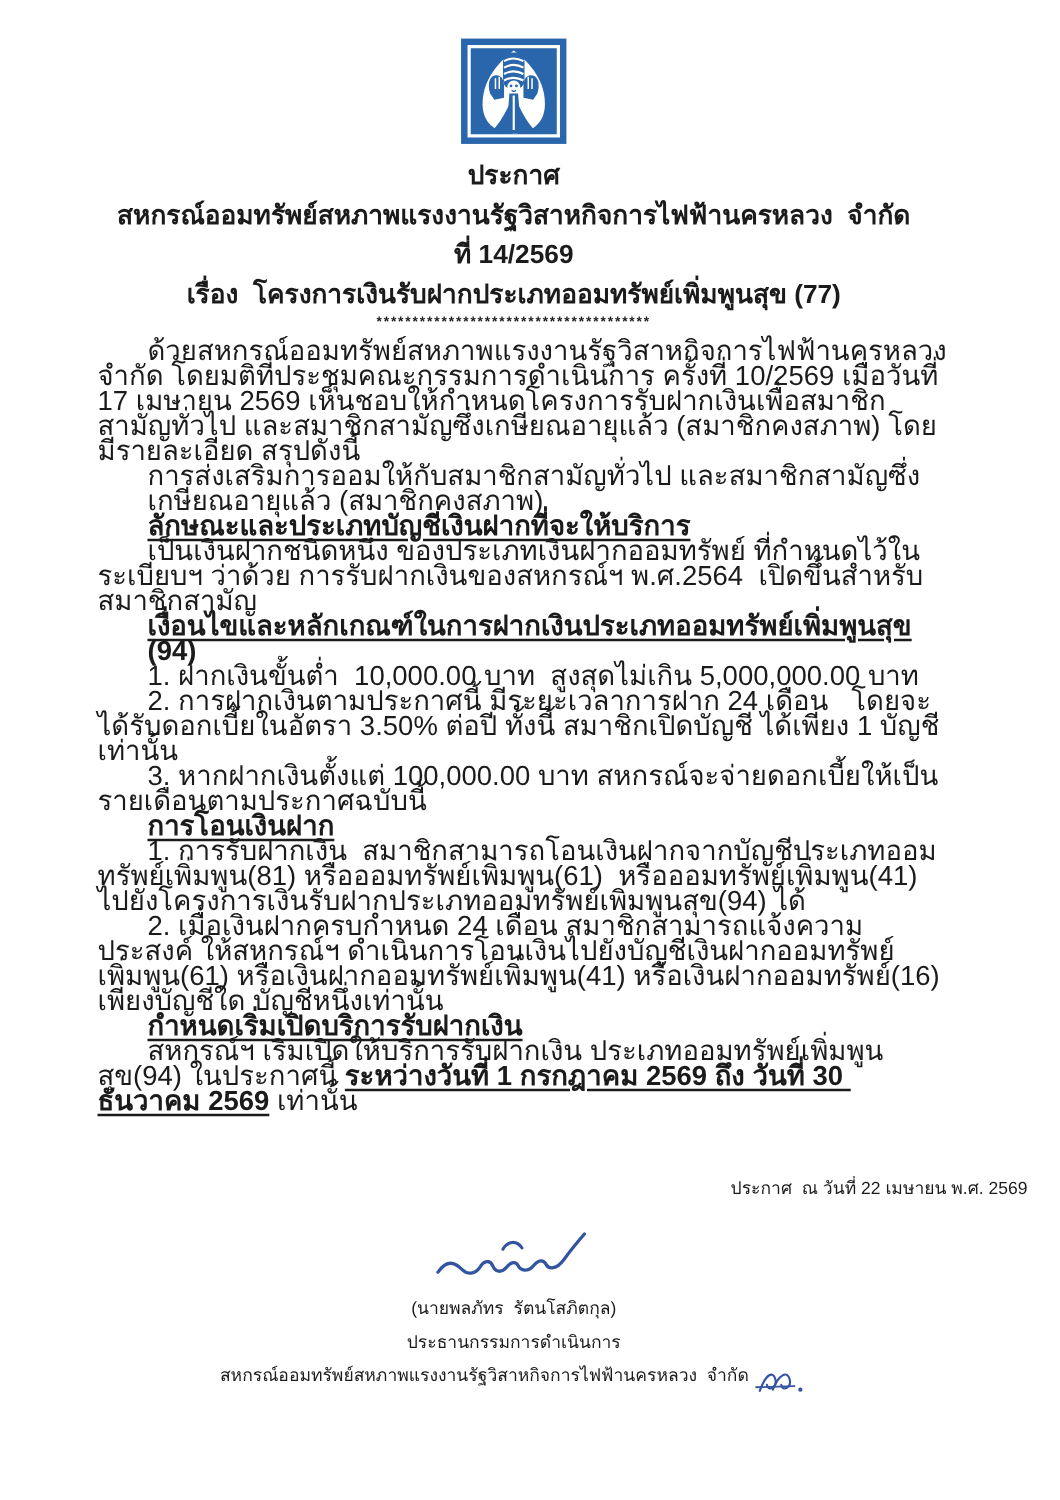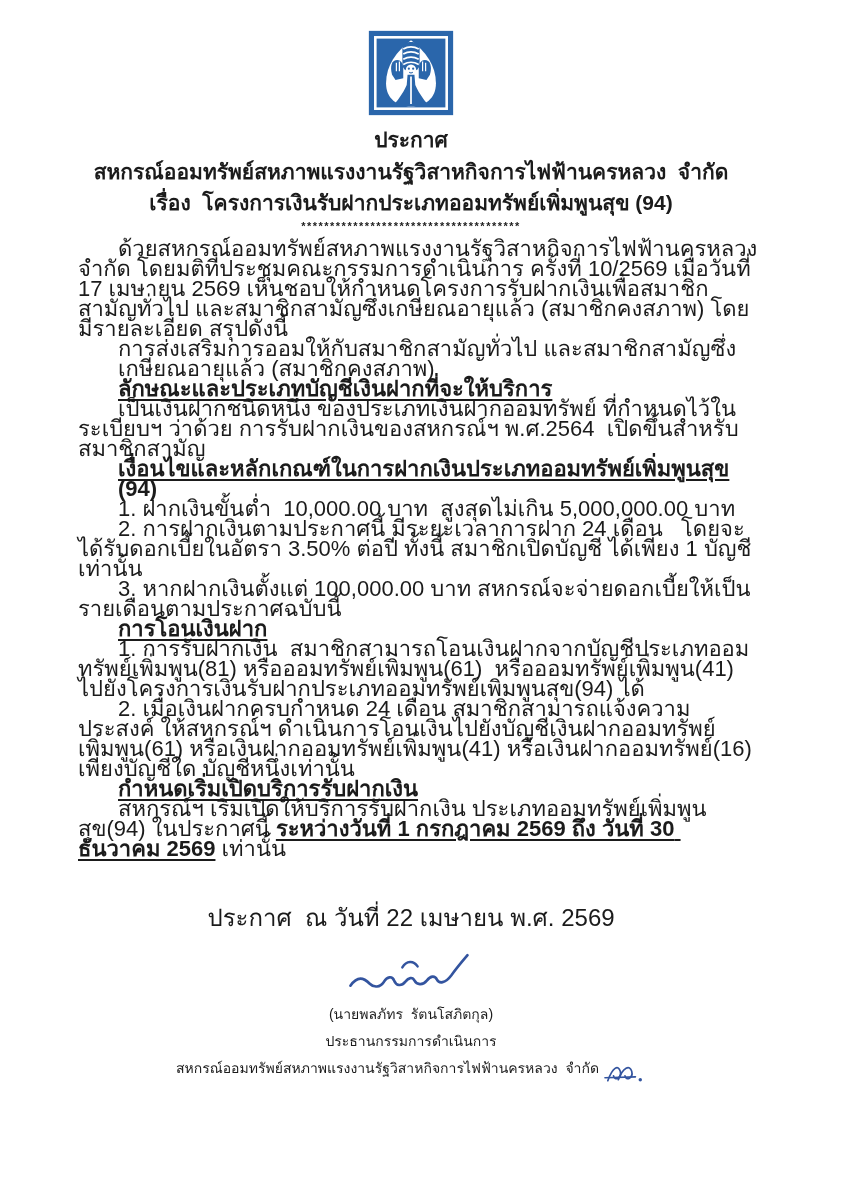--- a/index.html
+++ b/index.html
@@ -15,21 +15,21 @@
   .logo-wrap svg{display:inline-block;}
   .hdr{margin-top:4px;text-align:center;font-weight:bold;font-size:21px;line-height:31.5px;}
   .hdr .hline{white-space:pre-wrap;}
   .divider{text-align:center;font-size:11px;font-weight:bold;letter-spacing:1.5px;line-height:14px;}
   .body{margin:6px 62px 16px 78px;font-size:22px;line-height:20px;}
   .para{margin:0;white-space:pre-wrap;}
   .indent{text-indent:40px;}
   .heading{margin-left:40px;font-weight:bold;}
   .u{text-decoration:underline;text-decoration-thickness:1.5px;text-underline-offset:3px;}
   .bu{font-weight:bold;text-decoration:underline;text-decoration-thickness:1.5px;text-underline-offset:3px;}
-  .date-line{margin-top:46px;text-align:center;font-size:24px;line-height:26px;white-space:pre-wrap;}
+  .date-line{margin-top:46px;text-align:right;font-size:14px;line-height:26px;white-space:pre-wrap;}
   .sig-row{margin-top:14px;text-align:center;height:56px;}
   .f-line{text-align:center;font-size:14px;line-height:27px;white-space:pre-wrap;}
   .org-line .initials{vertical-align:-16px;margin-left:5px;}
 </style>
 </head>
 <body>
 
 <div class="page">
 
   <div class="logo-wrap">
@@ -51,21 +51,22 @@
       <path d="M33,38 L33,48 M36.5,36.5 L36.5,48" stroke="#ffffff" stroke-width="1.4" fill="none"></path>
       <path d="M67,38 L67,48 M63.5,36.5 L63.5,48" stroke="#ffffff" stroke-width="1.4" fill="none"></path>
       <path d="M46,52 L54,52 L55,64 C60,75 66,83 72,89 L28,89 C34,83 40,75 45,64 Z" fill="#2a66ab"></path>
       <path d="M50,54 L50,86" stroke="#ffffff" stroke-width="2" fill="none"></path>
     </svg>
   </div>
 
   <div class="hdr">
     <div class="hline">ประกาศ</div>
     <div class="hline">สหกรณ์ออมทรัพย์สหภาพแรงงานรัฐวิสาหกิจการไฟฟ้านครหลวง  จำกัด</div>
-    <div class="hline">เรื่อง  โครงการเงินรับฝากประเภทออมทรัพย์เพิ่มพูนสุข (94)</div>
+    <div class="hline">ที่ 14/2569</div>
+    <div class="hline">เรื่อง  โครงการเงินรับฝากประเภทออมทรัพย์เพิ่มพูนสุข (77)</div>
     <div class="divider">**************************************</div>
   </div>
 
   <div class="body">
     <p class="para indent">ด้วยสหกรณ์ออมทรัพย์สหภาพแรงงานรัฐวิสาหกิจการไฟฟ้านครหลวง จำกัด โดยมติที่ประชุมคณะกรรมการดำเนินการ ครั้งที่ 10/2569 เมื่อวันที่ 17 เมษายน 2569 เห็นชอบให้กำหนดโครงการรับฝากเงินเพื่อสมาชิกสามัญทั่วไป และสมาชิกสามัญซึ่งเกษียณอายุแล้ว (สมาชิกคงสภาพ) โดยมีรายละเอียด สรุปดังนี้</p>
 
     <p class="para" style="margin-left:40px;">การส่งเสริมการออมให้กับสมาชิกสามัญทั่วไป และสมาชิกสามัญซึ่งเกษียณอายุแล้ว (สมาชิกคงสภาพ)</p>
 
     <div class="heading"><span class="u">ลักษณะและประเภทบัญชีเงินฝากที่จะให้บริการ</span></div>
     <p class="para indent">เป็นเงินฝากชนิดหนึ่ง ของประเภทเงินฝากออมทรัพย์ ที่กำหนดไว้ในระเบียบฯ ว่าด้วย การรับฝากเงินของสหกรณ์ฯ พ.ศ.2564  เปิดขึ้นสำหรับสมาชิกสามัญ</p>

